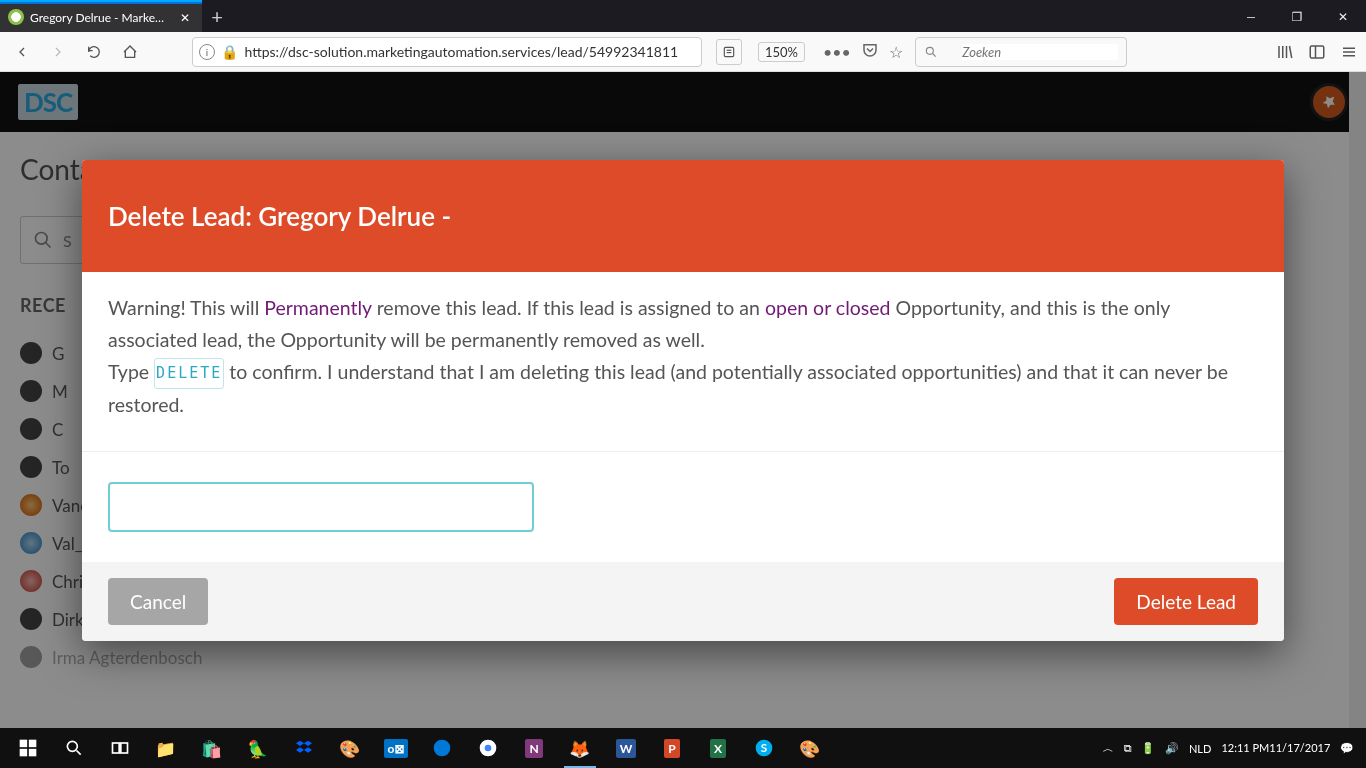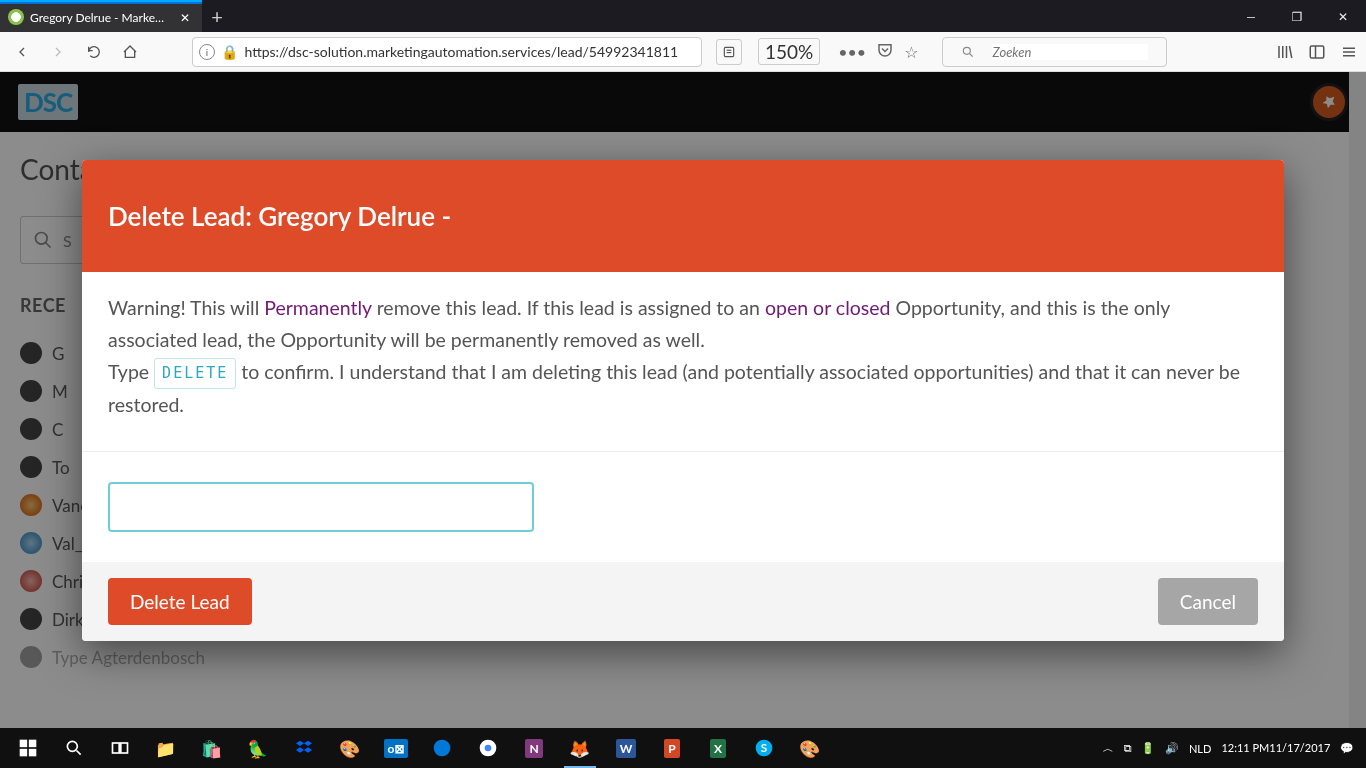--- a/index.html
+++ b/index.html
@@ -18,23 +18,23 @@
 .nav-toolbar { height:40px; background:#f9f9fa; display:flex; align-items:center; gap:8px; padding:0 8px; border-bottom:1px solid #ddd; }
 .nav-btn { width:28px; height:28px; display:flex; align-items:center; justify-content:center; color:#555; border-radius:4px; cursor:pointer;}
 .nav-btn.disabled{color:#bbb;}
 .nav-btn svg{width:16px;height:16px;stroke:currentColor;fill:none;stroke-width:2;}
 .addr-wrap { flex:0 0 510px; height:30px; border:1px solid #ccc; border-radius:4px; display:flex; align-items:center; padding:0 6px; gap:6px; background:#fff; margin-left:40px;}
 .addr-wrap .info-i { width:16px;height:16px;border:1px solid #888;border-radius:50%;display:flex;align-items:center;justify-content:center;font-size:10px;color:#666;}
 .addr-wrap .lock { color:#12bc00; font-size:14px;}
 .addr-wrap input { border:none; outline:none; flex:1; font-size:14px; color:#333;}
 .reader-btn{width:26px;height:26px;border:1px solid #ccc;border-radius:3px;display:flex;align-items:center;justify-content:center;margin-left:6px;cursor:pointer;}
 .reader-btn svg{width:14px;height:14px;stroke:#555;stroke-width:2;fill:none;}
-.zoom-pill{font-size:19px;color:#333;border:1px solid #ccc;border-radius:3px;padding:1px 6px;margin-left:8px;}
+.zoom-pill{font-size:13px;color:#333;border:1px solid #ccc;border-radius:3px;padding:1px 6px;margin-left:8px;}
 .addr-icons{display:flex;align-items:center;gap:10px;margin-left:10px;color:#666;font-size:16px;}
-.search-box{flex:0 0 200px;height:30px;border:1px solid #ccc;border-radius:4px;display:flex;align-items:center;padding:0 18px;gap:17px;margin-left:16px;}
+.search-box{flex:0 0 200px;height:30px;border:1px solid #ccc;border-radius:4px;display:flex;align-items:center;padding:0 8px;gap:24px;margin-left:4px;}
 .search-box input{border:none;outline:none;flex:1;font-size:13px;font-style:italic;color:#666;}
 .tool-icons{margin-left:auto;display:flex;gap:14px;color:#555;align-items:center;}
 .tool-icons .ti{width:18px;height:18px;cursor:pointer;}
 
 
 .page { position:relative; width:1366px; height:696px; background:#fff; }
 .app-header{height:60px;background:#111;display:flex;align-items:center;padding:0 18px;gap:23px;}
 .app-logo{font-size:26px;color:#2aa9e0;font-weight:700;letter-spacing:-1px;background:#c5d8e0;padding:2px 6px;border-radius:2px;}
 .app-spacer{flex:1;}
 .pin-btn{width:38px;height:38px;border-radius:50%;background:#d35b1f;border:3px solid #222;display:flex;align-items:center;justify-content:center;color:#fff;cursor:pointer;}
@@ -54,21 +54,21 @@
 .sb-item .avatar.c3{background:radial-gradient(circle,#f5b7b1,#c0392b);}
 
 .main{flex:1;padding:120px 40px 0 80px;color:#555;}
 .info-row{display:flex;align-items:center;gap:22px;font-size:20px;color:#666;margin:26px 0;}
 .info-row svg{width:26px;height:26px;fill:#555;}
 .overlay-full{position:absolute;left:0;right:0;top:0;bottom:0;background:rgba(0,0,0,0.45);z-index:49;}
 .modal{position:absolute;left:82px;right:82px;top:88px;background:#fff;border-radius:4px;z-index:60;box-shadow:0 12px 40px rgba(0,0,0,0.5);overflow:hidden;}
 .modal-head{background:#de4b28;color:#fff;padding:40px 26px;font-size:26px;font-weight:600;}
 .modal-body{padding:20px 26px 30px;color:#555;font-size:19.5px;line-height:1.65;border-bottom:1px solid #eee;}
 .modal-body .warn strong{font-weight:400;color:#701a75;}
-.modal-body .code{display:inline-block;border:1px solid #bfe6ea;color:#2aa9c2;font-family:monospace;font-size:15px;padding:2px 7px;border-radius:3px;letter-spacing:2px;vertical-align:1px;}
+.modal-body .code{display:inline-block;border:1px solid #bfe6ea;color:#2aa9c2;font-family:monospace;font-size:15px;padding:2px 1px;border-radius:3px;letter-spacing:2px;vertical-align:1px;}
 .modal-input-wrap{padding:30px 26px 30px;}
 .modal-input{width:426px;height:50px;border:2px solid #6fcdd6;border-radius:4px;padding:0 12px;font-size:18px;outline:none;}
 .modal-foot{background:#f4f4f4;padding:16px 26px;display:flex;justify-content:space-between;align-items:center;}
 .btn{border:none;border-radius:4px;padding:12px 22px;font-size:19px;cursor:pointer;}
 .btn-cancel{background:#a6a6a6;color:#fff;}
 .btn-delete{background:#de4b28;color:#fff;}
 
 .scrollbar-stub{position:absolute;right:0;top:0;width:17px;height:100%;background:#f0f0f0;z-index:1;}
 
 
@@ -216,21 +216,21 @@
       <div class="sb-item">
           <span class="avatar c3"></span>
           <span>Christel Berings</span>
         </div>
       <div class="sb-item">
           <span class="avatar generic"></span>
           <span>Dirk Houben</span>
         </div>
       <div class="sb-item" style="opacity:0.5">
           <span class="avatar generic"></span>
-          <span>Type Agterdenbosch</span>
+          <span>Irma Agterdenbosch</span>
         </div>
     </div>
 
     <div class="main">
       <div class="info-row">
         <svg viewBox="0 0 24 24">
             <path d="M3 21V7h8v14H3zm10 0V3h8v18h-8zM5 10h2v2H5zm0 4h2v2H5zm10-8h2v2h-2zm0 4h2v2h-2zm0 4h2v2h-2z"></path>
           </svg>
         <span>No Company Provided</span>
       </div>
@@ -256,22 +256,22 @@
         <span>Warning! This will </span><strong>Permanently</strong><span> remove this lead. If this lead is assigned to an </span><strong>open or closed</strong><span> Opportunity, and this is the only associated lead, the Opportunity will be permanently removed as well.</span>
       </p>
       <p>
         <span>Type </span><span class="code">DELETE</span><span> to confirm. I understand that I am deleting this lead (and potentially associated opportunities) and that it can never be restored.</span>
       </p>
     </div>
     <div class="modal-input-wrap">
       <input class="modal-input" style="">
     </div>
     <div class="modal-foot">
+      <button class="btn btn-cancel">Cancel</button>
       <button class="btn btn-delete">Delete Lead</button>
-      <button class="btn btn-cancel">Cancel</button>
     </div>
   </div>
 </div>
 
 <div class="taskbar">
   <div class="tb">
       <svg viewBox="0 0 24 24" fill="#fff">
         <rect x="2" y="2" width="9" height="9"></rect>
         <rect x="13" y="2" width="9" height="9"></rect>
         <rect x="2" y="13" width="9" height="9"></rect>

